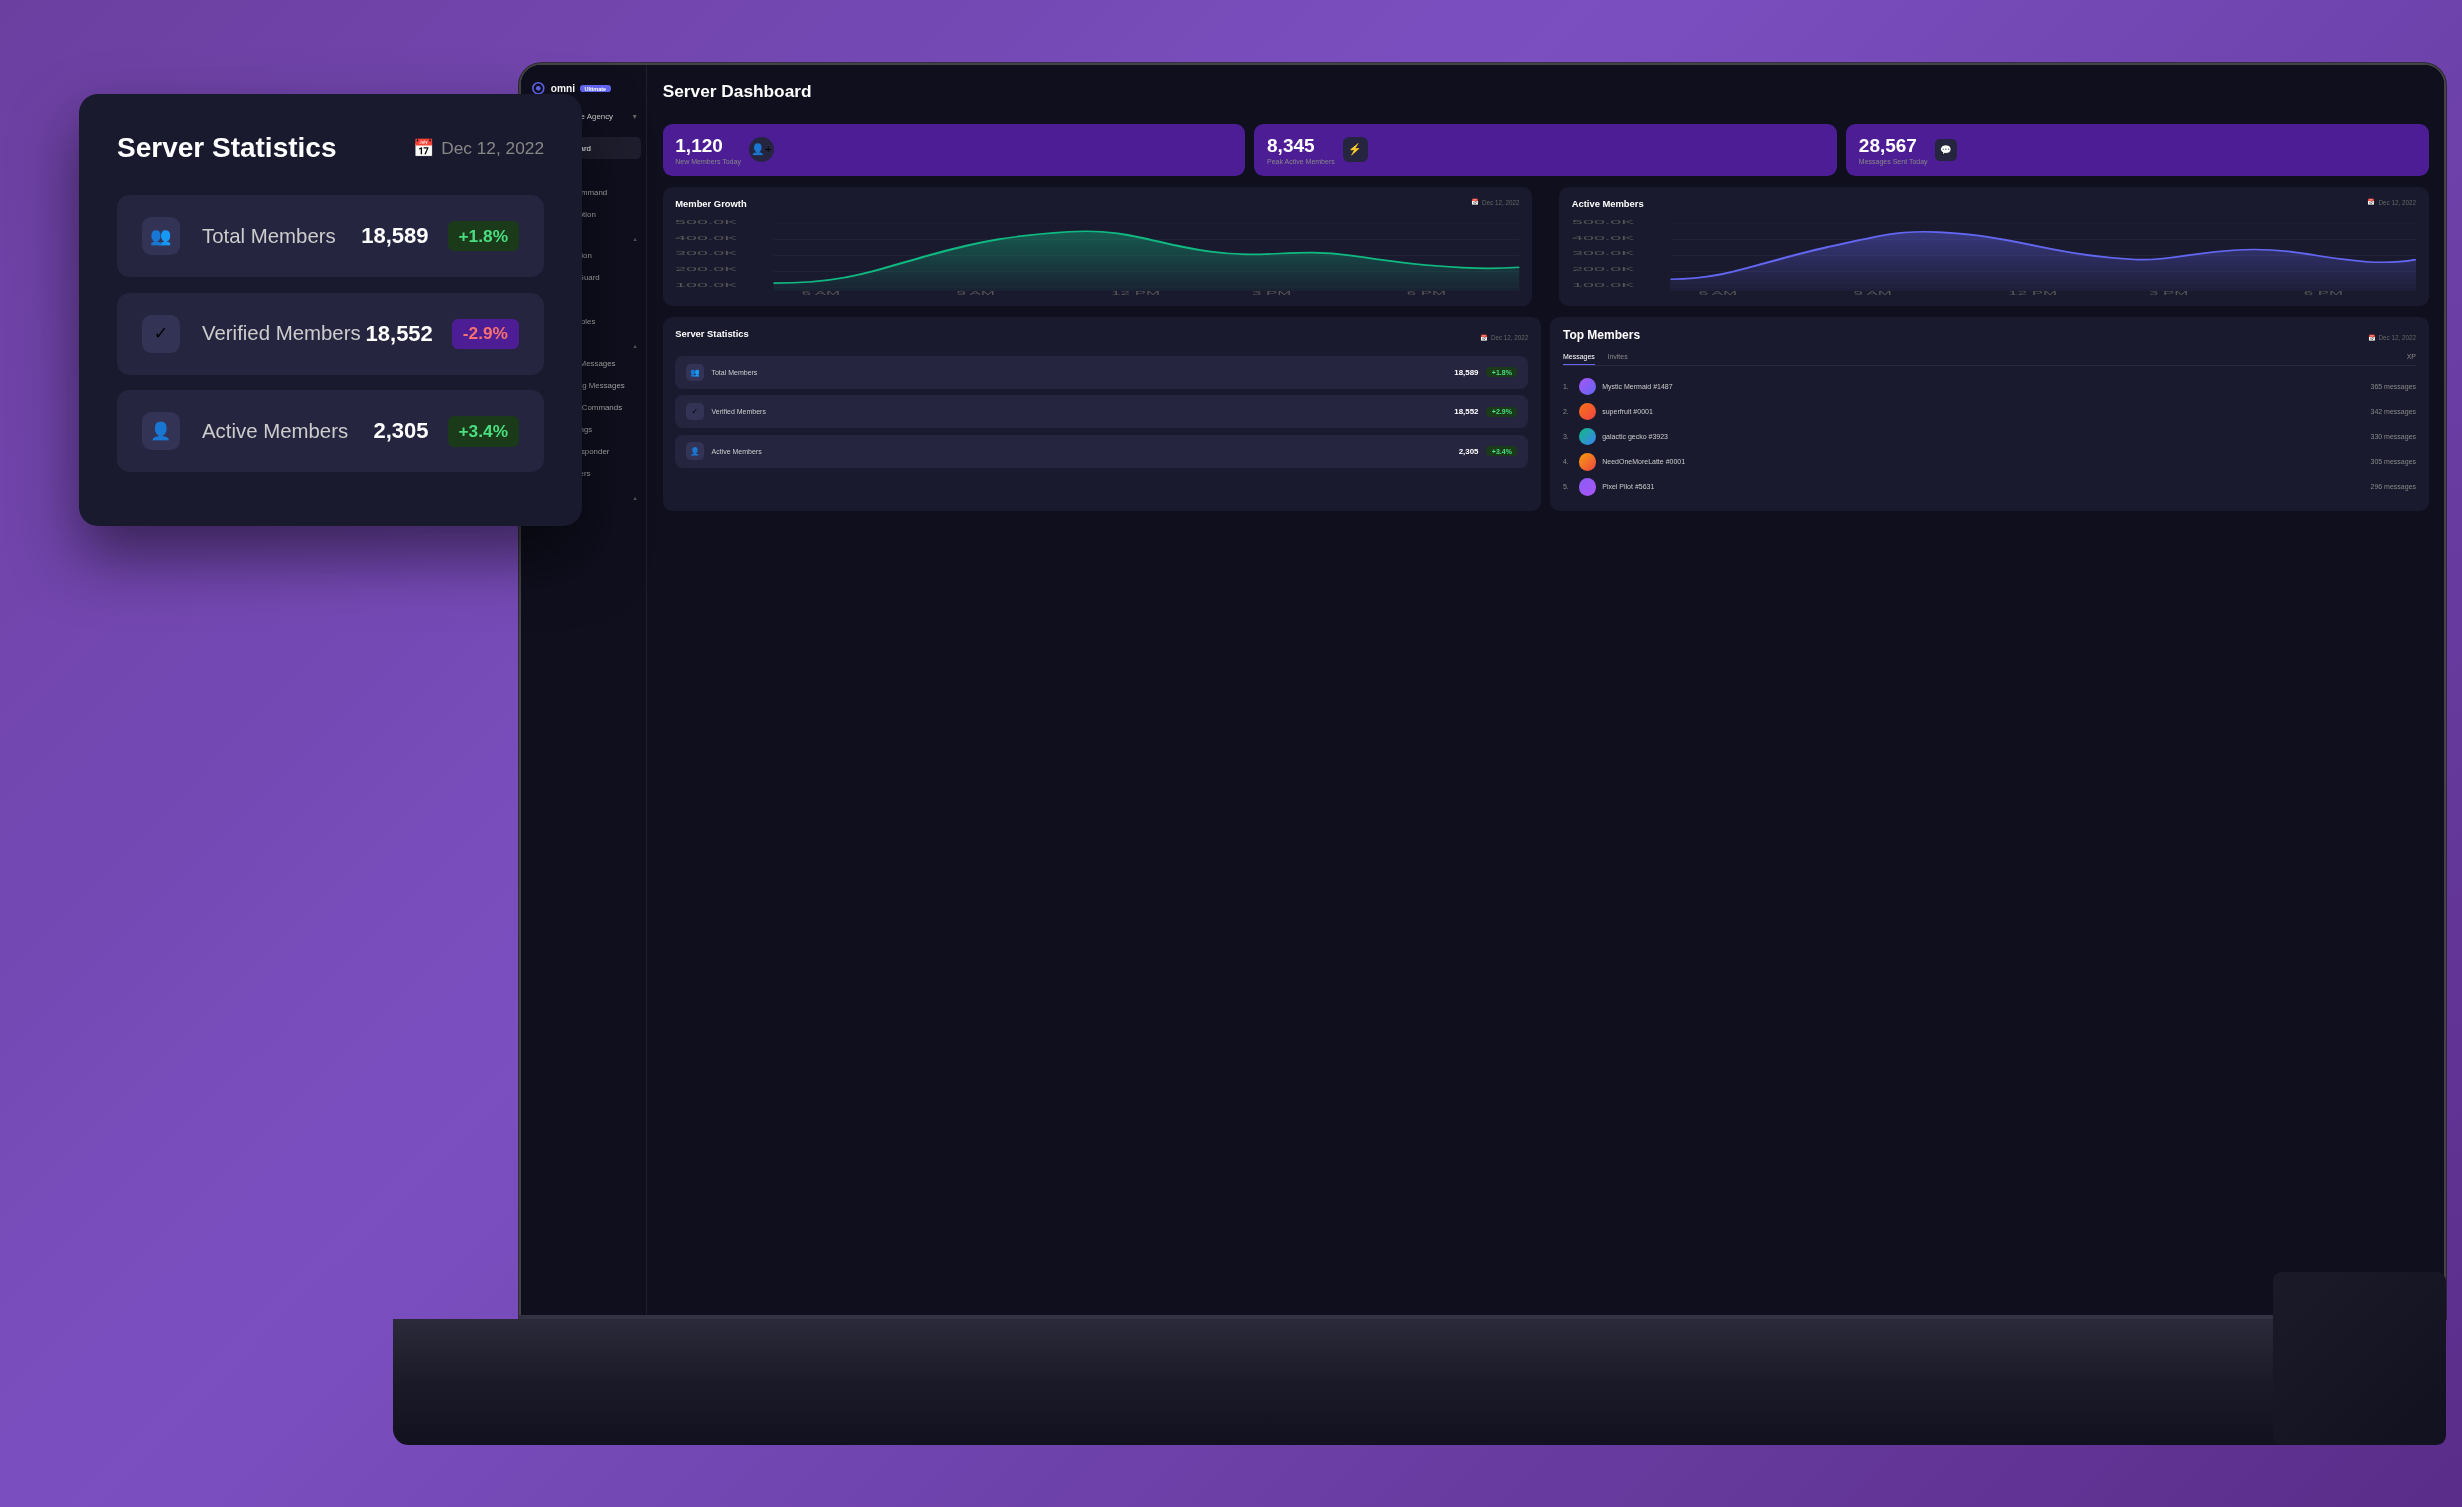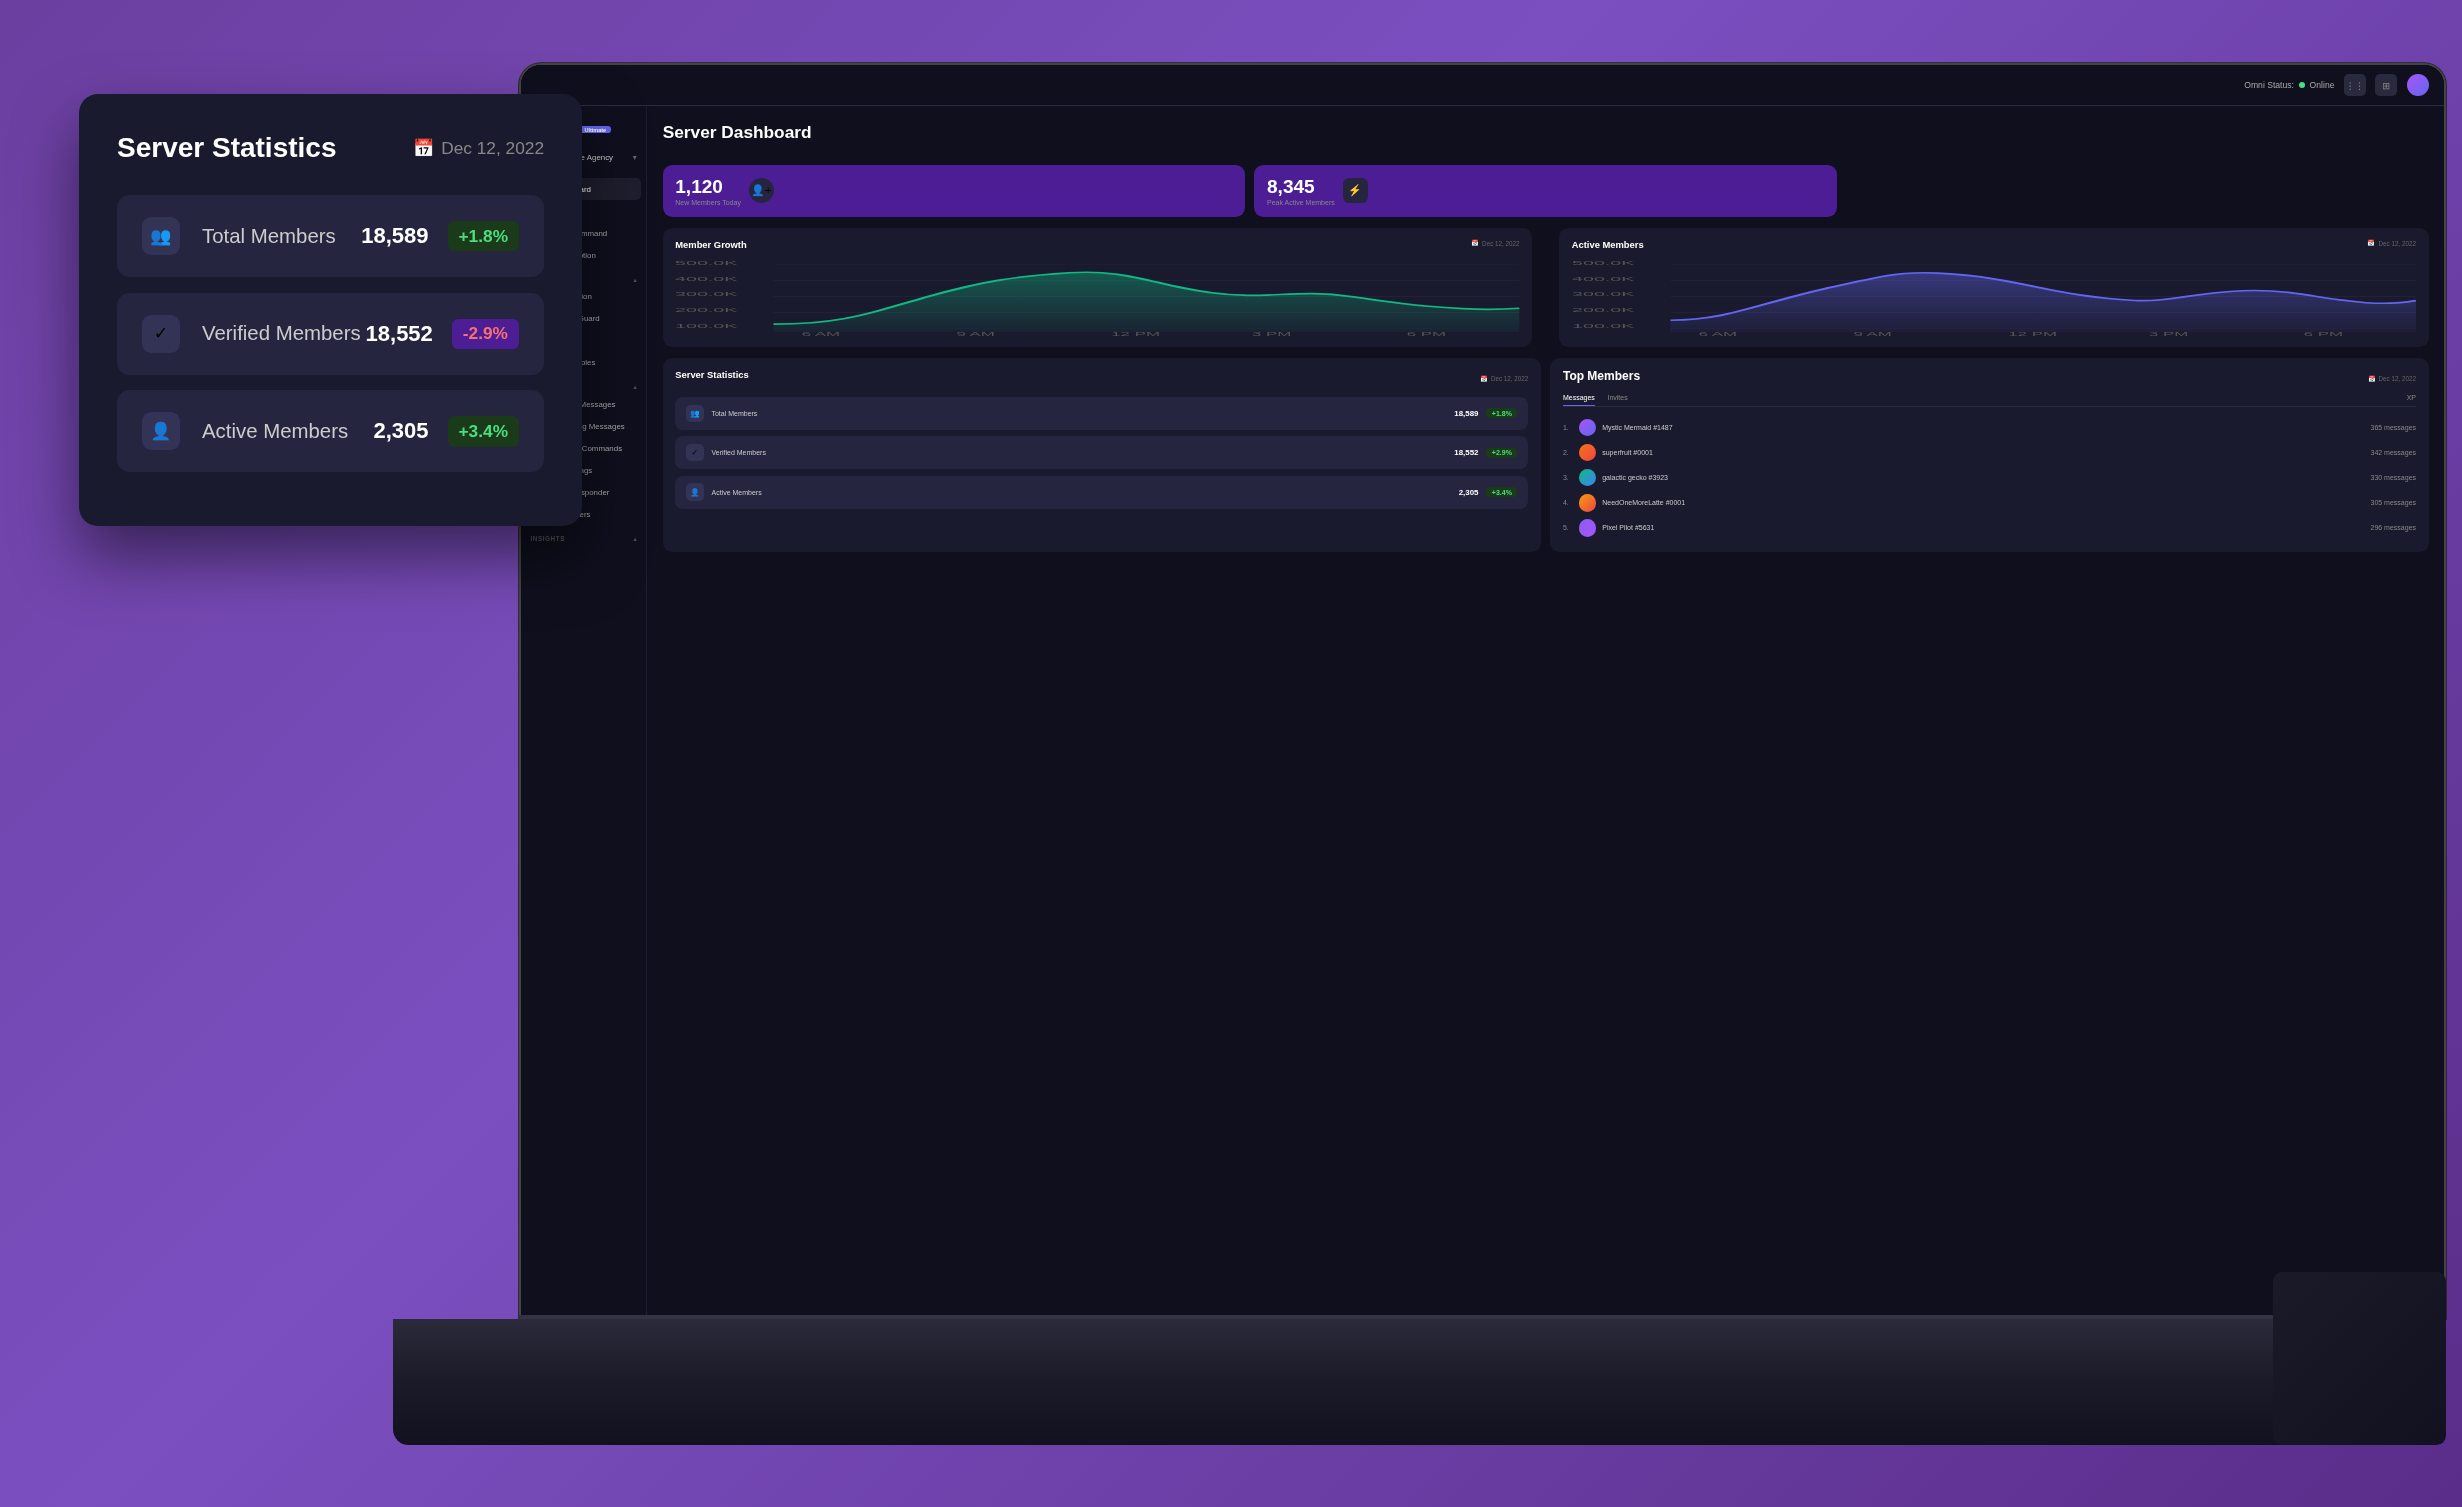--- a/index.html
+++ b/index.html
@@ -627,30 +627,20 @@
 
 <div class="laptop-wrapper">
 
   <div class="laptop-notch">
     <div class="laptop-camera"></div>
   </div>
 
   <div class="laptop-screen-area">
     <div class="ui-container">
 
-      <div class="topbar">
-        <span class="topbar-status">
-          <span>Omni Status:</span>
-          <span class="status-dot"></span>
-          <span>Online</span>
-        </span>
-        <div class="topbar-icon">⋮⋮</div>
-        <div class="topbar-icon">⊞</div>
-        <div class="topbar-avatar"></div>
-      </div>
 
       <div class="main-content">
 
         <div class="sidebar">
 
           <div class="omni-logo">
             <div class="omni-logo-icon">
               <svg width="12.6" height="12.6" viewBox="0 0 16 16">
                 <circle cx="8" cy="8" r="7" fill="none" stroke="#6366f1" stroke-width="2"></circle>
                 <circle cx="8" cy="8" r="3" fill="#6366f1"></circle>
@@ -753,20 +743,27 @@
                 <div class="stat-card-label">New Members Today</div>
               </div>
               <div class="stat-card-icon-circle">👤+</div>
             </div>
             <div class="stat-card">
               <div>
                 <div class="stat-card-value">8,345</div>
                 <div class="stat-card-label">Peak Active Members</div>
               </div>
               <div class="stat-card-lightning">⚡</div>
+            </div>
+            <div class="stat-card">
+              <div>
+                <div class="stat-card-value">28,567</div>
+                <div class="stat-card-label">Messages Sent Today</div>
+              </div>
+              <div class="stat-card-msg-icon">💬</div>
             </div>
           </div>
 
           <div class="charts-row">
 
             <div class="chart-card">
               <div class="chart-title">Member Growth</div>
               <div class="chart-date">
                 <span>📅</span>
                 <span>Dec 12, 2022</span>

